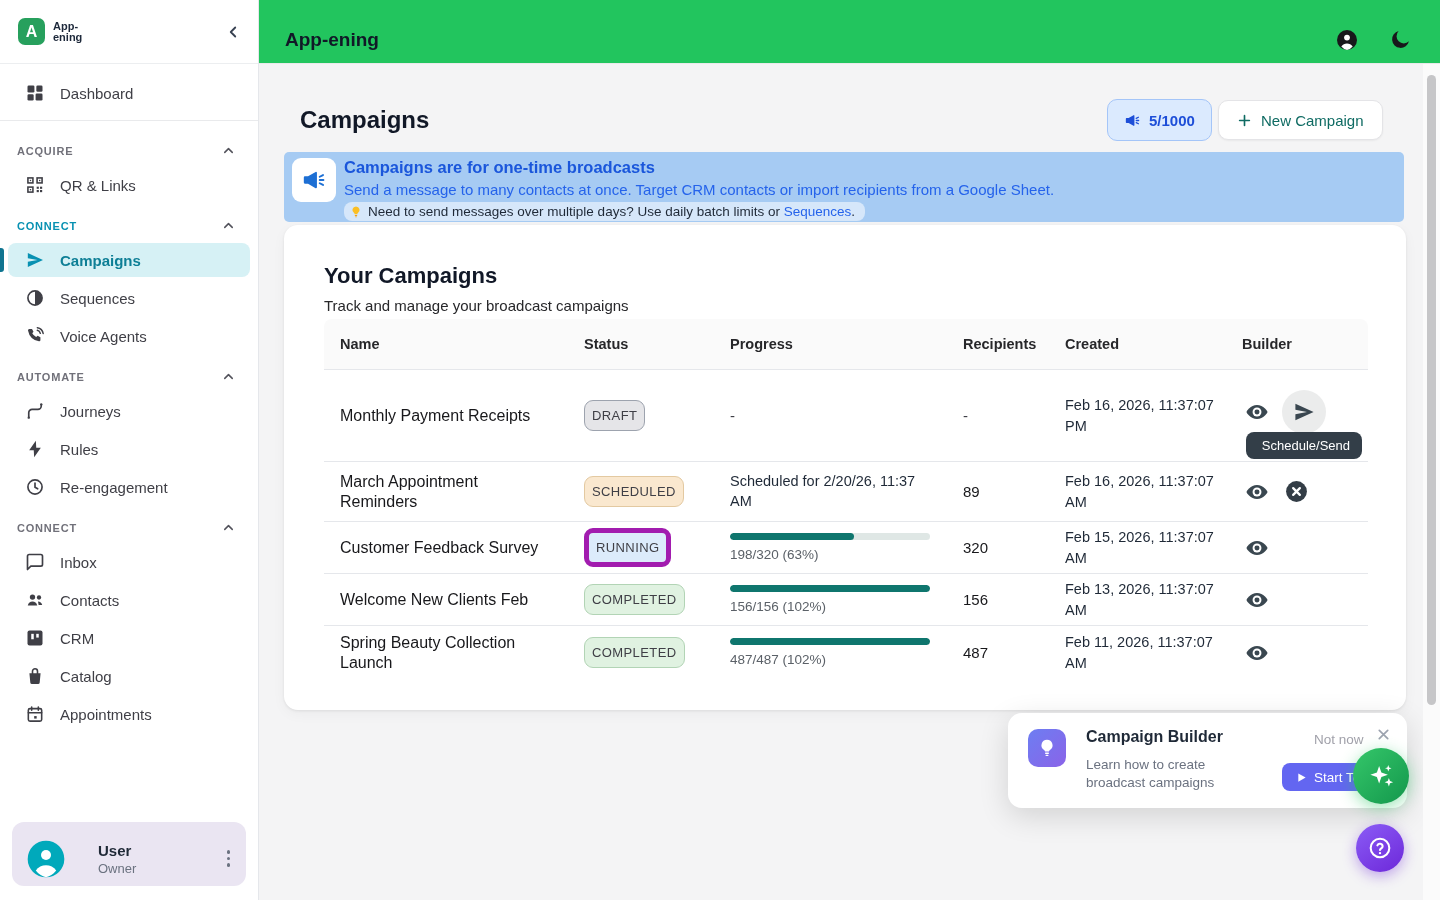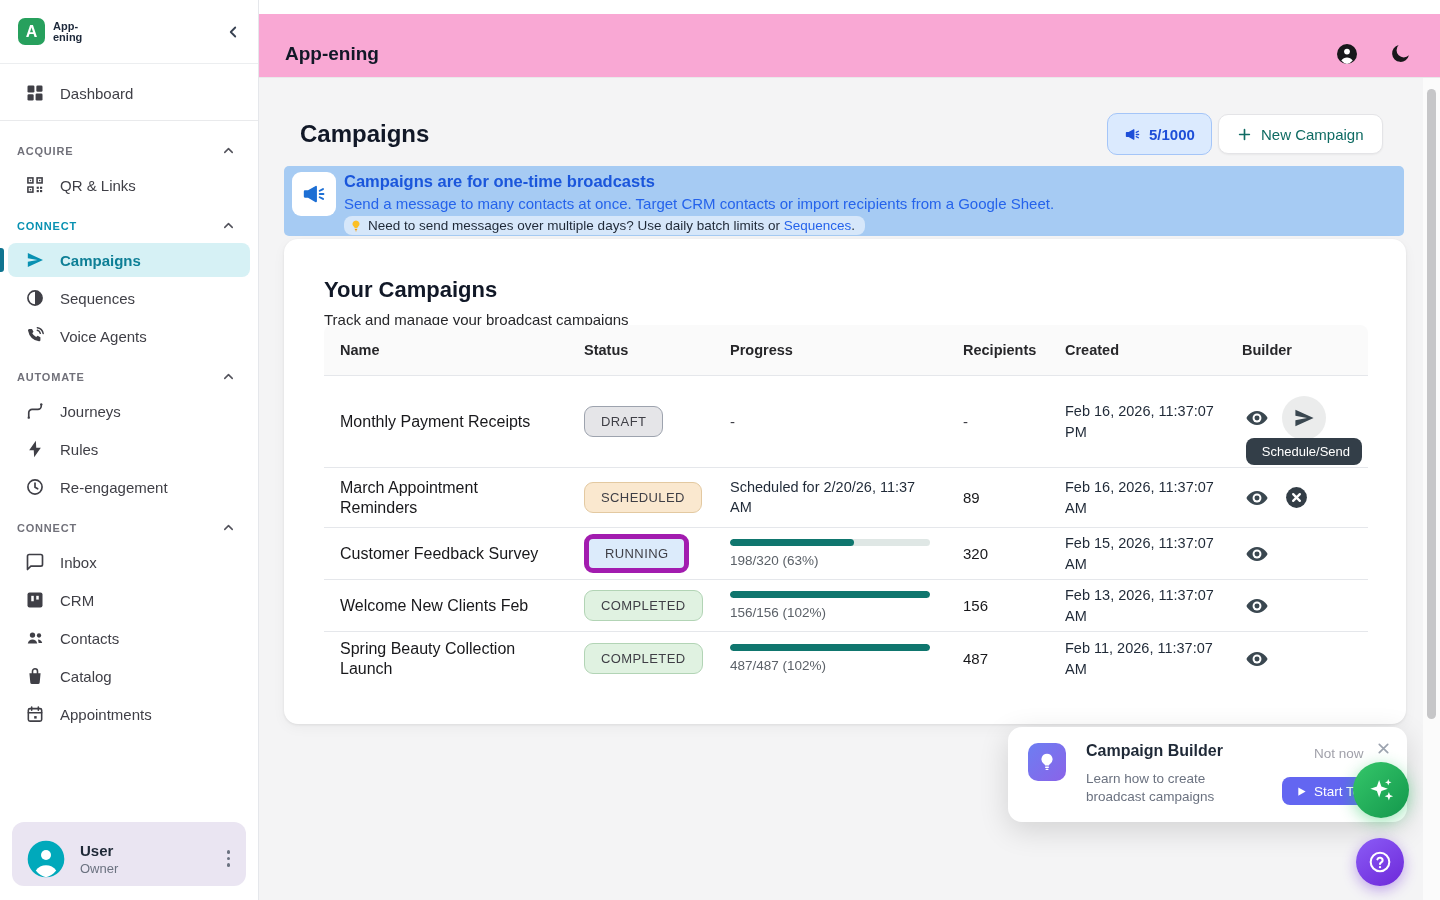--- a/index.html
+++ b/index.html
@@ -14,31 +14,31 @@
   .logo-text { margin-left:8px; font-size:11px; font-weight:bold; color:#1e293b; line-height:11px; }
   .side-collapse { margin-left:auto; cursor:pointer; display:flex; }
   .nav-scroll { flex:1; overflow:hidden; padding:8px 0 0; }
   .nav-item { display:flex; align-items:center; gap:15px; height:34px; margin:4px 8px; padding:0 0 0 17px; border-radius:8px; font-size:15px; color:#3f3f46; cursor:pointer; position:relative; }
   .nav-item svg { flex-shrink:0; }
   .nav-item.active { background:#d6f1f5; color:#0e7f96; font-weight:600; }
   .active-bar { position:absolute; left:-8px; top:5px; width:4px; height:24px; background:#0e7490; border-radius:0 3px 3px 0; }
   .nav-div { height:1px; background:#e9eaec; margin:10px 0; }
   .sect { display:flex; align-items:center; justify-content:space-between; padding:12px 22px 6px 17px; font-size:11px; font-weight:bold; letter-spacing:.8px; color:#71717a; cursor:pointer; }
   .sect.teal { color:#0891b2; }
-  .user-card { position:absolute; left:12px; right:12px; bottom:14px; height:64px; background:#eae5f2; border-radius:12px; display:flex; align-items:center; padding:9px 12px 0 14px; cursor:pointer; }
+  .user-card { position:absolute; left:12px; right:12px; bottom:14px; height:64px; background:#eae5f2; border-radius:12px; display:flex; align-items:center; padding:9px 12px 0 14px; cursor:pointer;gap:18px; }
   .user-avatar { width:40px; height:40px; flex-shrink:0; }
   .user-meta { margin-left:14px; }
   .user-name { font-size:15px; font-weight:bold; color:#1f2937; }
   .user-role { font-size:13px; color:#6b7280; margin-top:2px; }
   .user-dots { margin-left:auto; display:flex; flex-direction:column; gap:3px; padding:4px; cursor:pointer; }
   .user-dots i { width:3.5px; height:3.5px; border-radius:50%; background:#6b7280; }
 
   
   .main { flex:1; display:flex; flex-direction:column; min-width:0; }
-  .topbar { height:64px; background:#f9a8d4; display:flex; align-items:center; padding:16px 28px 0 26px; border-bottom:1px solid #e9e9ea;margin-top:14px; }
+  .topbar { height:64px; background:#22c55e; display:flex; align-items:center; padding:16px 28px 0 26px; border-bottom:1px solid #e9e9ea; }
   .topbar-title { font-size:19px; font-weight:bold; color:#111827; }
   .topbar-icons { margin-left:auto; display:flex; align-items:center; gap:30px; }
   .icon-btn { cursor:pointer; display:flex; }
 
   .content { flex:1; background:#f4f4f5; position:relative; overflow:hidden; }
 
   .page-title { position:absolute; left:41px; top:42px; font-size:24px; font-weight:600; color:#111827; }
   .quota-badge { position:absolute; left:848px; top:35px; height:42px; padding:0 16px; display:flex; align-items:center; gap:8px; background:#dbeafe; border:1.5px solid #a4c5f8; border-radius:10px; color:#1d4ed8; font-size:15px; font-weight:600; cursor:pointer; }
   .new-campaign { position:absolute; left:959px; top:36px; height:40px; padding:0 18px; display:flex; align-items:center; gap:9px; background:#fff; border:1px solid #e4e4e7; border-radius:10px; color:#0f6b63; font-size:15px; font-weight:500; box-shadow:0 1px 2px rgba(0,0,0,.05); cursor:pointer; }
 
@@ -46,33 +46,33 @@
   .banner-chip { position:absolute; left:8px; top:6px; width:44px; height:44px; background:#fff; border-radius:9px; display:flex; align-items:center; justify-content:center; }
   .banner-title { margin-left:52px; font-size:16.5px; font-weight:bold; color:#1a56db; }
   .banner-body { margin-left:52px; margin-top:4px; font-size:15px; color:#2563eb; }
   .banner-tip { margin-left:52px; margin-top:4px; display:inline-flex; align-items:center; gap:5px; background:#d6e7fa; border-radius:8px; padding:2px 10px 2px 5px; font-size:13.5px; color:#1f2937; }
   .banner-tip a { color:#2563eb; text-decoration:none; cursor:pointer; }
 
   .card { position:absolute; left:25px; top:161px; width:1122px; height:485px; background:#fff; border-radius:14px; box-shadow:0 1px 3px rgba(0,0,0,.08), 0 4px 14px rgba(0,0,0,.04); }
   .card-title { position:absolute; left:40px; top:38px; font-size:22px; font-weight:600; color:#111827; }
   .card-sub { position:absolute; left:40px; top:72px; font-size:15px; color:#27272a; }
 
-  .table { position:absolute; left:40px; top:86px; width:1044px; }
+  .table { position:absolute; left:40px; top:94px; width:1044px; }
   .trow { display:grid; grid-template-columns:244px 146px 233px 102px 177px 1fr; align-items:center; }
   .trow > div { padding-left:16px; }
   .thead { height:50px; background:#fafafa; border-radius:8px 8px 0 0; font-size:14.5px; font-weight:600; color:#27272a; }
   .tr { border-top:1px solid #e5e7eb; font-size:16px; position:relative; }
   .tr.h92 { min-height:92px; } .tr.h60 { min-height:60px; } .tr.h52 { min-height:52px; } .tr.h54 { min-height:54px; }
   .cell-name { color:#18181b; line-height:1.25; padding-right:10px; }
   .cell-dash { color:#3f3f46; font-size:15px; }
   .cell-rec { color:#18181b; font-size:15px; }
   .cell-created { color:#1f2937; font-size:14.5px; line-height:1.4; padding-right:8px; }
   .cell-prog-text { font-size:14.5px; color:#1f2937; line-height:1.35; padding-right:14px; }
 
-  .badge { display:inline-block; padding:7px 16px; border-radius:9px; font-size:13px; font-weight:500; letter-spacing:.4px; color:#3f3f46; }
+  .badge { display:inline-block; padding:7px 7px; border-radius:9px; font-size:13px; font-weight:500; letter-spacing:.4px; color:#3f3f46; }
   .badge-draft { background:#e5e5e8; border:1px solid #9da3ae; }
   .badge-scheduled { background:#fae8cf; border:1px solid #e3c9a1; }
   .badge-running { background:#dcebfb; border:5px solid #a21caf; }
   .badge-completed { background:#e0f2e1; border:1px solid #b2d4b5; }
 
   .prog-wrap { padding-right:30px; }
   .prog-track { height:7px; background:#dfe7e5; border-radius:99px; overflow:hidden; width:200px; }
   .prog-fill { height:100%; background:#0f766e; border-radius:99px; }
   .prog-label { margin-top:7px; font-size:13.5px; color:#5b6168; }
 
@@ -212,35 +212,35 @@
             <polyline points="5 12.5 10 7.5 15 12.5"></polyline>
           </svg>
       </div>
       <div class="nav-item">
         <svg width="20" height="20" viewBox="0 0 24 24" fill="none" stroke="#3f3f46" stroke-width="2" stroke-linejoin="round">
             <path d="M21 15a2 2 0 0 1-2 2H7l-4 4V5a2 2 0 0 1 2-2h14a2 2 0 0 1 2 2z"></path>
           </svg>
         <span>Inbox</span>
       </div>
       <div class="nav-item">
-        <svg width="20" height="20" viewBox="0 0 24 24">
-            <rect x="3" y="3" width="18" height="18" rx="2.5" fill="#3f3f46"></rect>
-            <rect x="7.5" y="7" width="3" height="6.5" fill="#fff"></rect>
-            <rect x="13.5" y="7" width="3" height="4.5" fill="#fff"></rect>
-          </svg>
-        <span>CRM</span>
-      </div>
-      <div class="nav-item">
         <svg width="20" height="20" viewBox="0 0 24 24" fill="#3f3f46">
             <circle cx="9" cy="8.5" r="3.2"></circle>
             <path d="M3.3 18.6c.6-3.2 3-4.7 5.7-4.7s5.1 1.5 5.7 4.7z"></path>
             <circle cx="16.8" cy="9" r="2.6"></circle>
             <path d="M15.6 13.9c2.5.1 4.4 1.6 5 4.2h-4.2z"></path>
           </svg>
         <span>Contacts</span>
+      </div>
+      <div class="nav-item">
+        <svg width="20" height="20" viewBox="0 0 24 24">
+            <rect x="3" y="3" width="18" height="18" rx="2.5" fill="#3f3f46"></rect>
+            <rect x="7.5" y="7" width="3" height="6.5" fill="#fff"></rect>
+            <rect x="13.5" y="7" width="3" height="4.5" fill="#fff"></rect>
+          </svg>
+        <span>CRM</span>
       </div>
       <div class="nav-item">
         <svg width="20" height="20" viewBox="0 0 24 24">
             <path d="M9 10.5V6.3a3 3 0 0 1 6 0v4.2" fill="none" stroke="#3f3f46" stroke-width="1.9" stroke-linecap="round"></path>
             <path d="M5.3 8.7h13.4L17.6 20a1.9 1.9 0 0 1-1.9 1.7H8.3A1.9 1.9 0 0 1 6.4 20z" fill="#3f3f46"></path>
           </svg>
         <span>Catalog</span>
       </div>
       <div class="nav-item">
         <svg width="20" height="20" viewBox="0 0 24 24" fill="none" stroke="#3f3f46" stroke-width="1.9" stroke-linecap="round">

